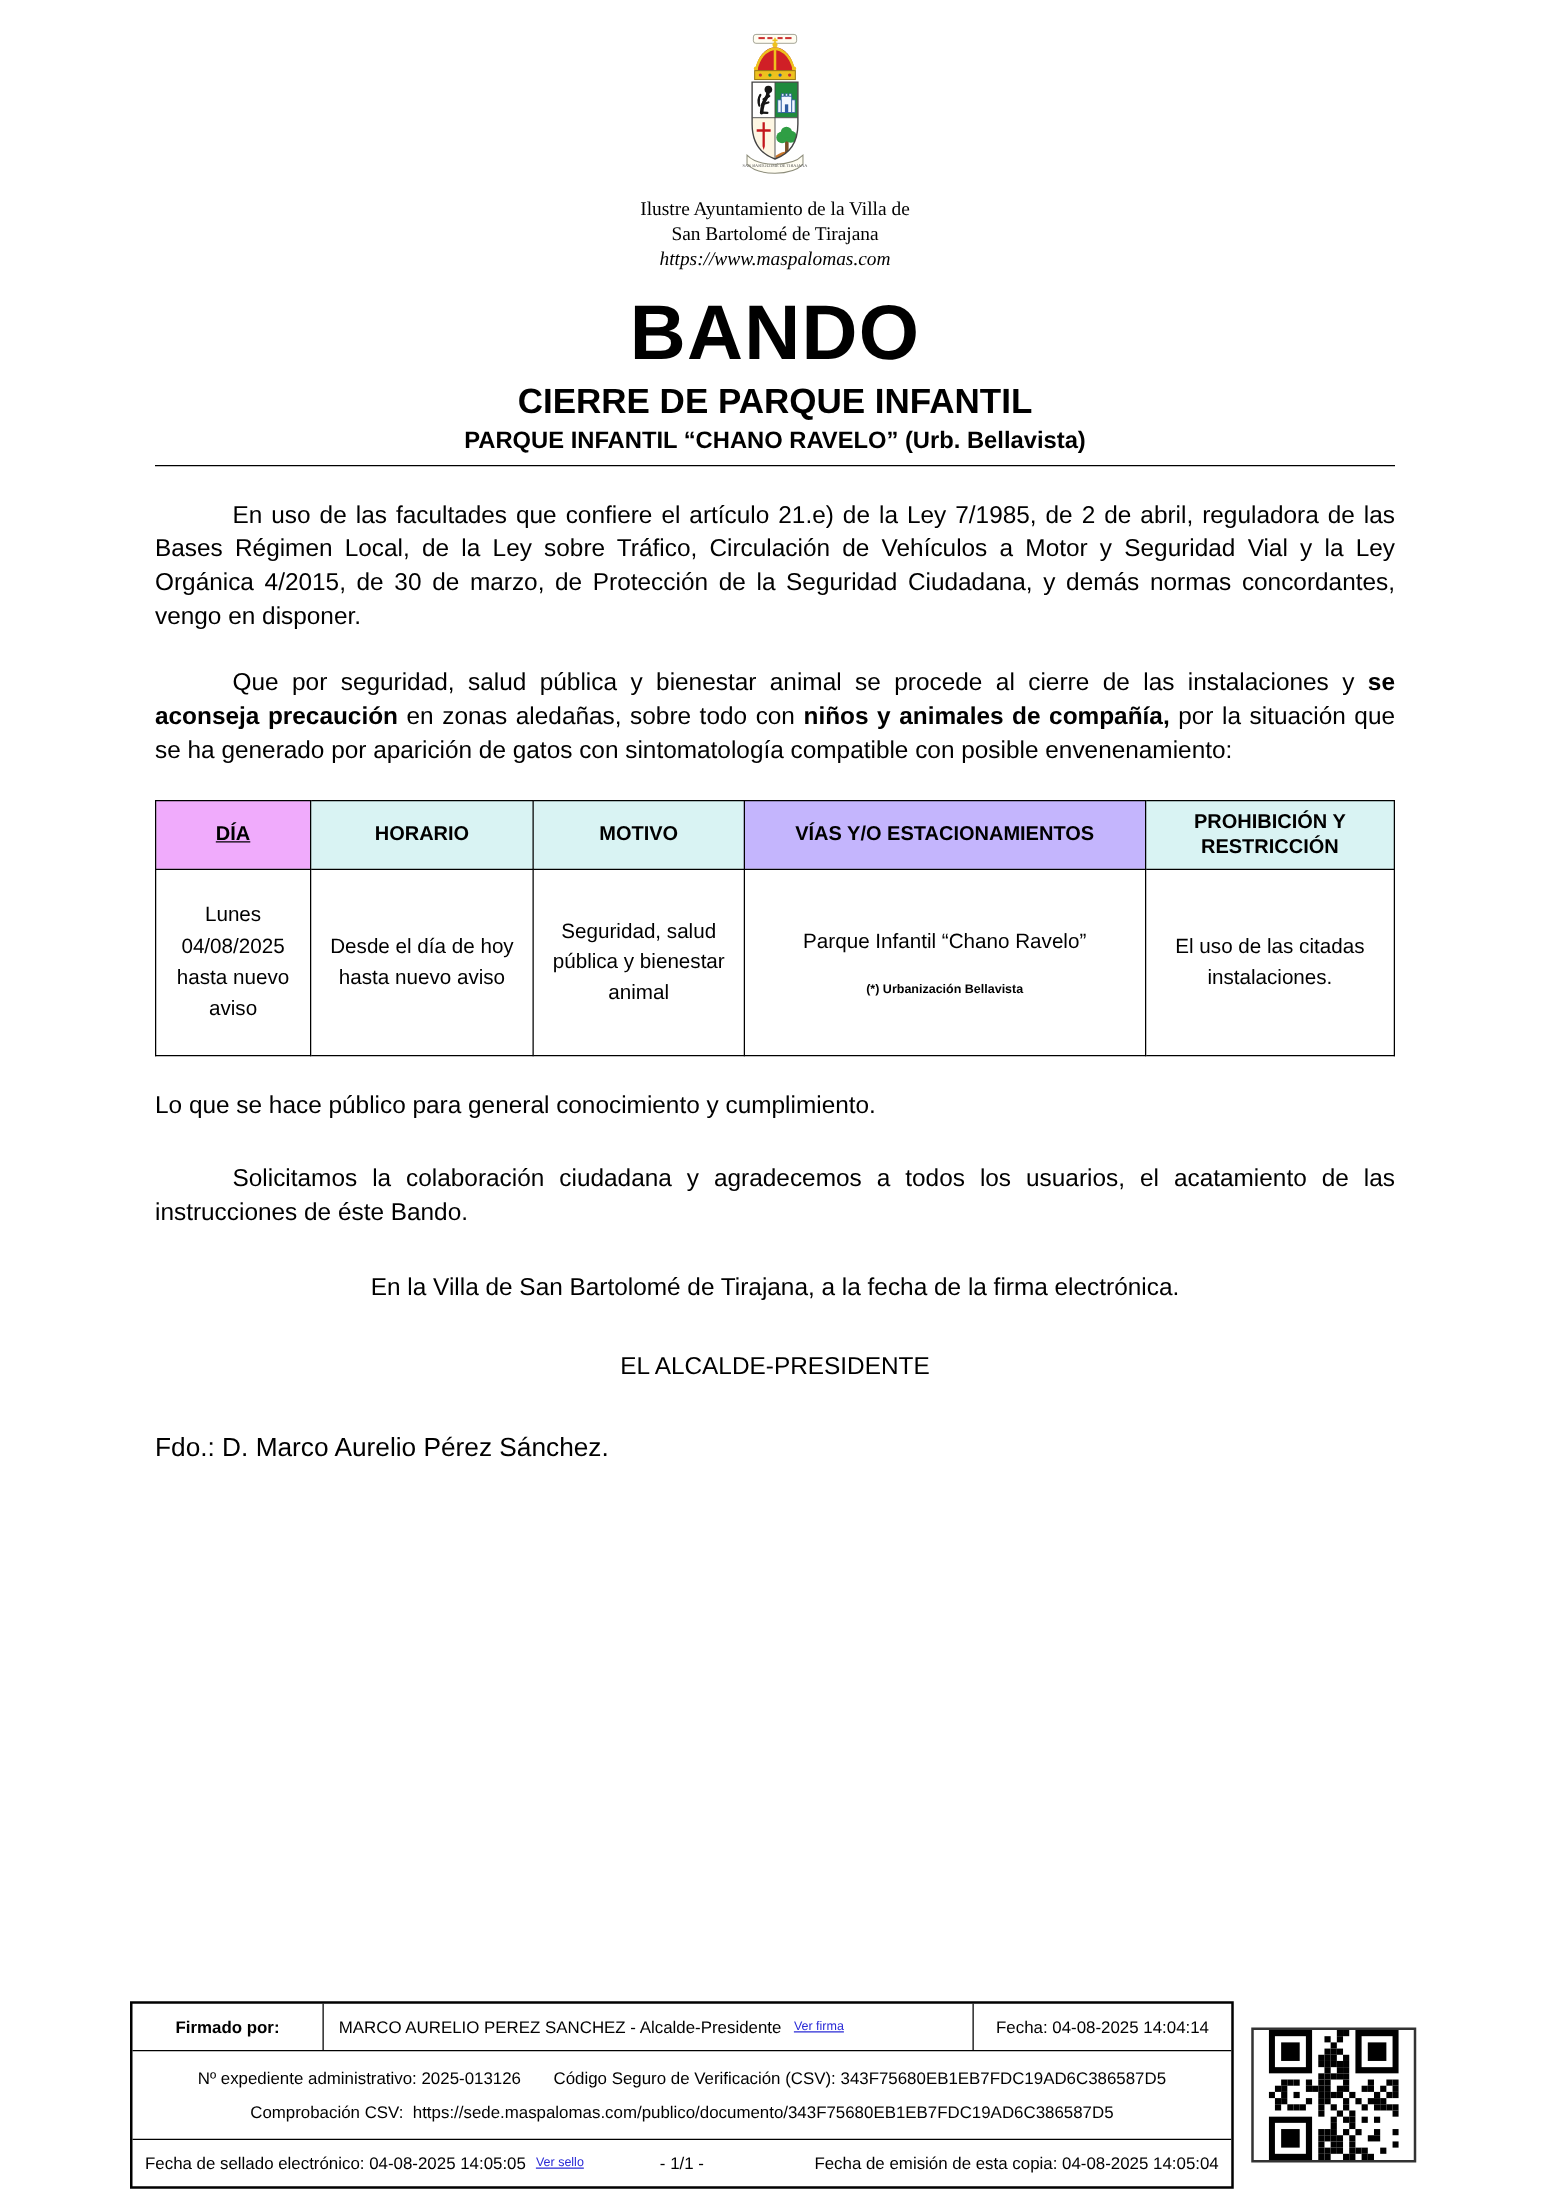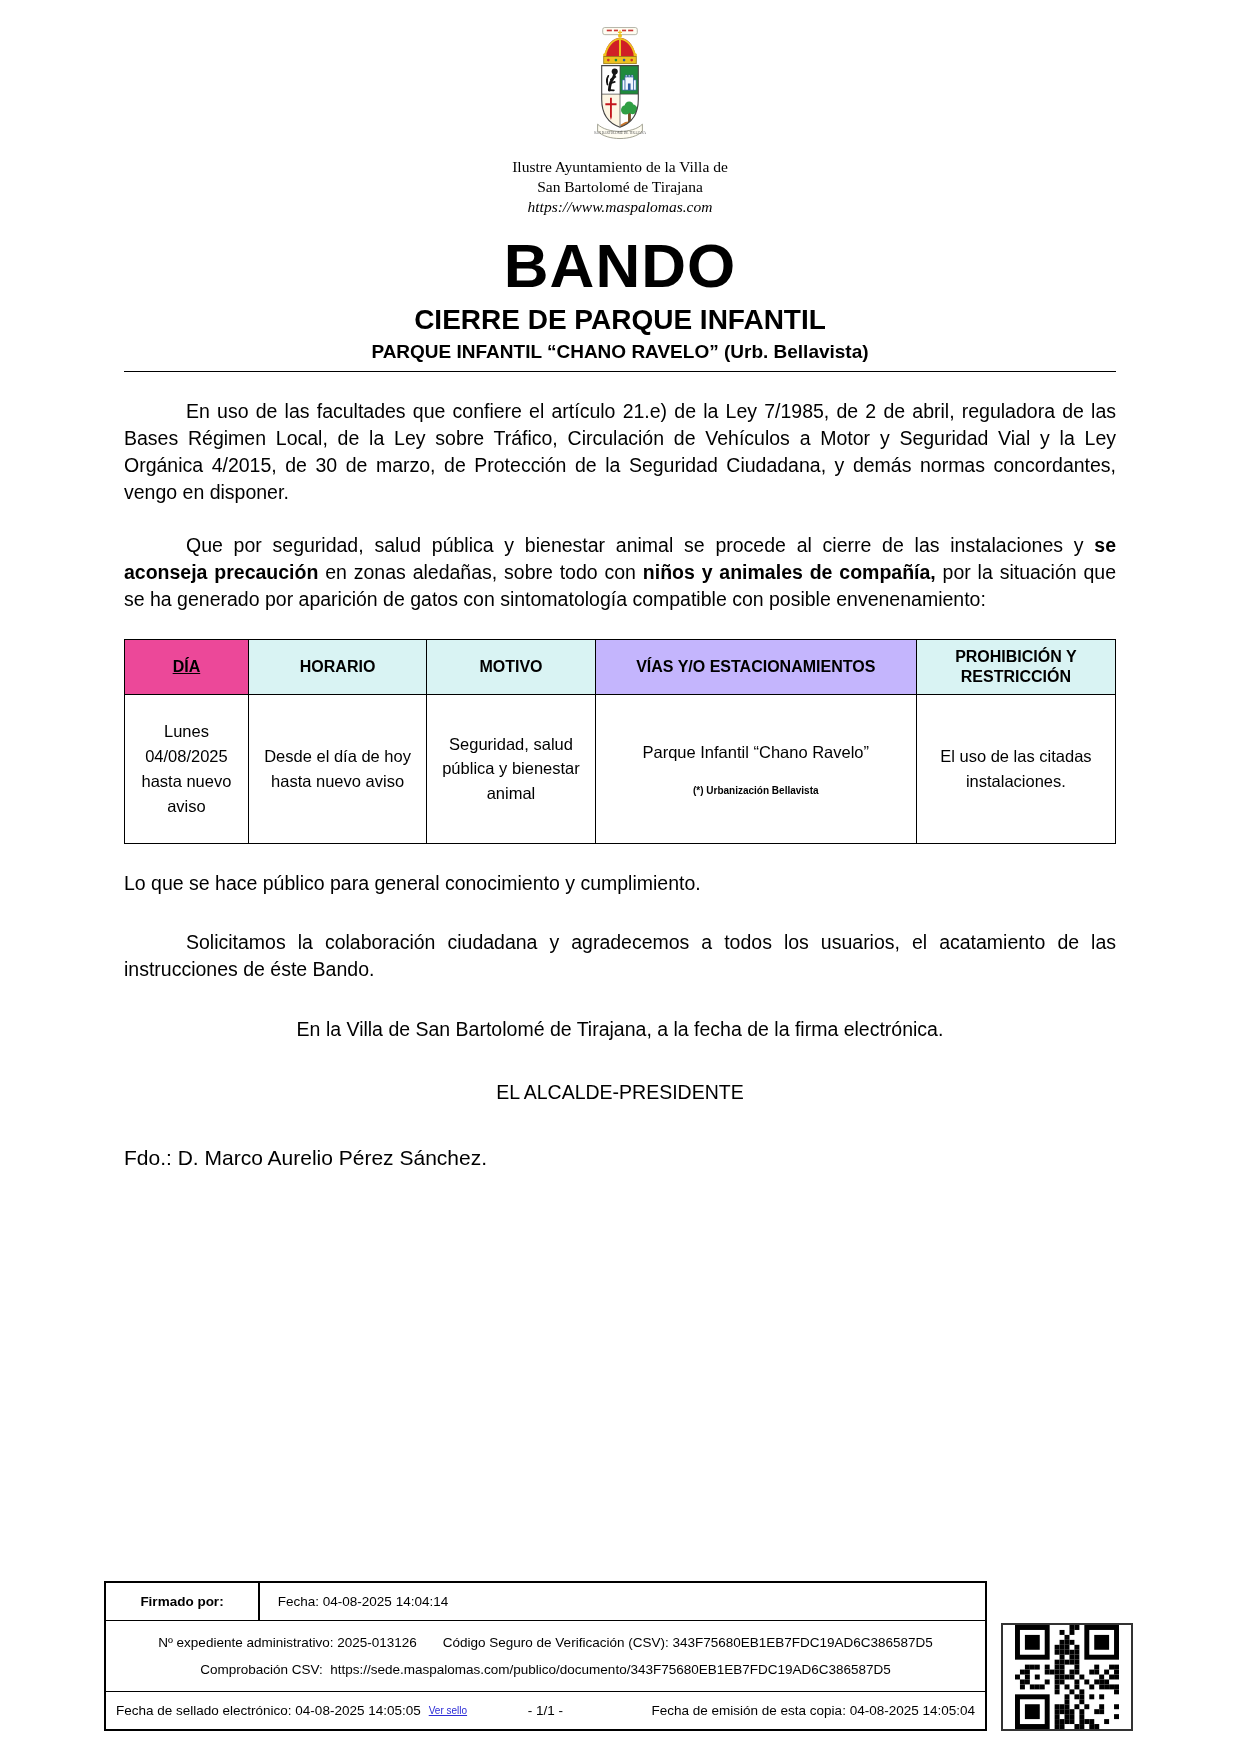--- a/index.html
+++ b/index.html
@@ -25,21 +25,21 @@
   table.closure th{font-size:16px;font-weight:bold;text-align:center;height:46px;padding:4px 6px;line-height:1.25;}
   table.closure td{font-size:16.5px;text-align:center;height:136px;padding:6px 10px;line-height:1.5;}
   td.vias{text-align:left;padding-left:22px;}
   .vias-note{font-size:10px;font-weight:bold;margin-top:18px;}
   .col-dia{width:12.5%;}.col-horario{width:18%;}.col-motivo{width:17%;}.col-vias{width:32.4%;}.col-prohib{width:20.1%;}
   
   .center-line{text-align:center;font-size:19.5px;margin-top:36px;}
   .signer{text-align:center;font-size:19.5px;margin-top:40px;}
   .signature{text-align:left;font-size:21px;margin-top:42px;}
   
-  .footer{position:absolute;left:45px;right:48px;bottom:24px;display:flex;align-items:flex-end;font-size:13.5px;}
+  .footer{position:absolute;left:45px;right:48px;bottom:4px;display:flex;align-items:center;font-size:13.5px;}
   .footer-table{flex:1;border:2px solid #000;background:#fff;}
   .f-row1{display:flex;align-items:stretch;border-bottom:1.6px solid #000;height:37px;}
   .f-label{width:152px;border-right:1.6px solid #000;font-weight:bold;display:flex;align-items:center;justify-content:center;}
   .f-name{flex:1;display:flex;align-items:center;padding-left:12px;gap:10px;min-width:0;}
   .f-fecha{width:206px;border-left:1.6px solid #000;display:flex;align-items:center;justify-content:center;}
   .f-row2{border-bottom:1.6px solid #000;text-align:center;padding:8px 6px;line-height:2.0;}
   .f-gap{display:inline-block;width:26px;}
   .f-row3{display:flex;align-items:center;height:37px;padding:0 10px;}
   .f-row3 .left{flex:1.4;display:flex;align-items:center;gap:8px;}
   .f-row3 .mid{flex:0.6;text-align:center;}
@@ -142,21 +142,21 @@
     <table class="closure">
       <colgroup>
         <col class="col-dia">
           <col class="col-horario">
           <col class="col-motivo">
           <col class="col-vias">
           <col class="col-prohib">
       </colgroup>
       <thead>
         <tr>
-          <th style="background: #ec4899; text-decoration: underline;">DÍA</th>
+          <th style="background: #f0abfc; text-decoration: underline;">DÍA</th>
           <th style="background: rgb(217, 243, 243);">HORARIO</th>
           <th style="background: rgb(217, 243, 243);">MOTIVO</th>
           <th style="background: #c4b5fd;">VÍAS Y/O ESTACIONAMIENTOS</th>
           <th style="background: rgb(217, 243, 243);">PROHIBICIÓN Y RESTRICCIÓN</th>
         </tr>
       </thead>
       <tbody>
         <tr>
           <td>Lunes 04/08/2025 hasta nuevo aviso</td>
           <td>Desde el día de hoy hasta nuevo aviso</td>
@@ -175,20 +175,24 @@
 
     <div class="center-line">En la Villa de San Bartolomé de Tirajana, a la fecha de la firma electrónica.</div>
     <div class="signer">EL ALCALDE-PRESIDENTE</div>
     <div class="signature">Fdo.: D. Marco Aurelio Pérez Sánchez.</div>
   </div>
 
   <div class="footer">
     <div class="footer-table">
       <div class="f-row1">
         <div class="f-label">Firmado por:</div>
+        <div class="f-name">
+          <span>MARCO AURELIO PEREZ SANCHEZ - Alcalde-Presidente</span>
+          <span class="link" style="color: rgb(43, 43, 214);">Ver firma</span>
+        </div>
         <div class="f-fecha">Fecha: 04-08-2025 14:04:14</div>
       </div>
       <div class="f-row2">
         <div><span>Nº expediente administrativo: 2025-013126</span><span class="f-gap"></span><span>Código Seguro de Verificación (CSV): 343F75680EB1EB7FDC19AD6C386587D5</span></div>
         <div><span>Comprobación CSV:</span>&nbsp;&nbsp;<span>https://sede.maspalomas.com/publico/documento/343F75680EB1EB7FDC19AD6C386587D5</span></div>
       </div>
       <div class="f-row3">
         <div class="left">
           <span>Fecha de sellado electrónico: 04-08-2025 14:05:05</span>
           <span class="link" style="color: rgb(43, 43, 214);">Ver sello</span>

